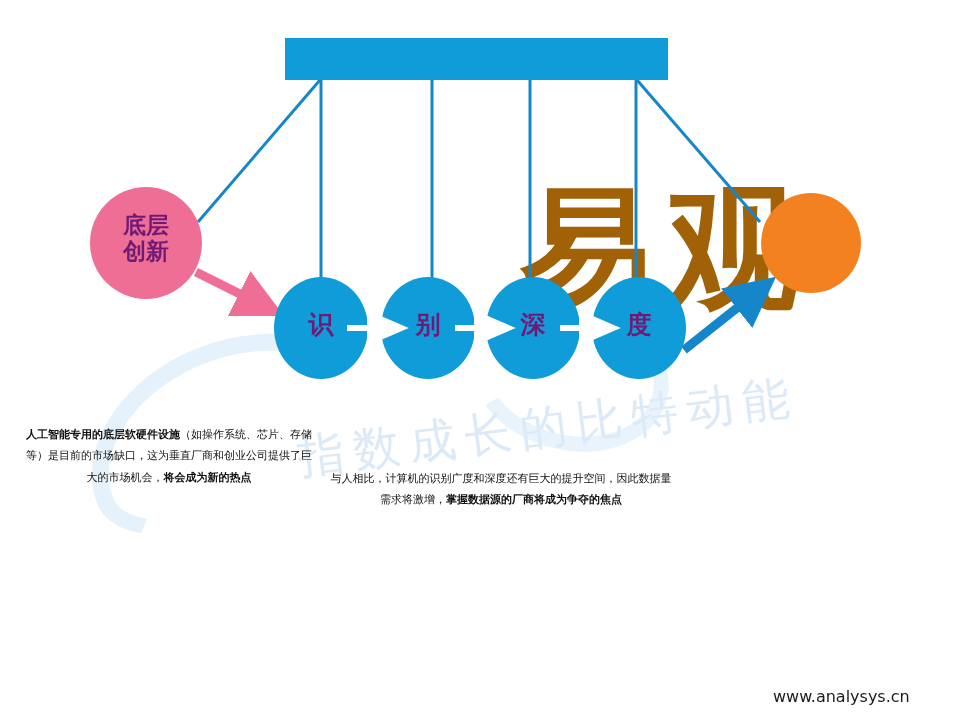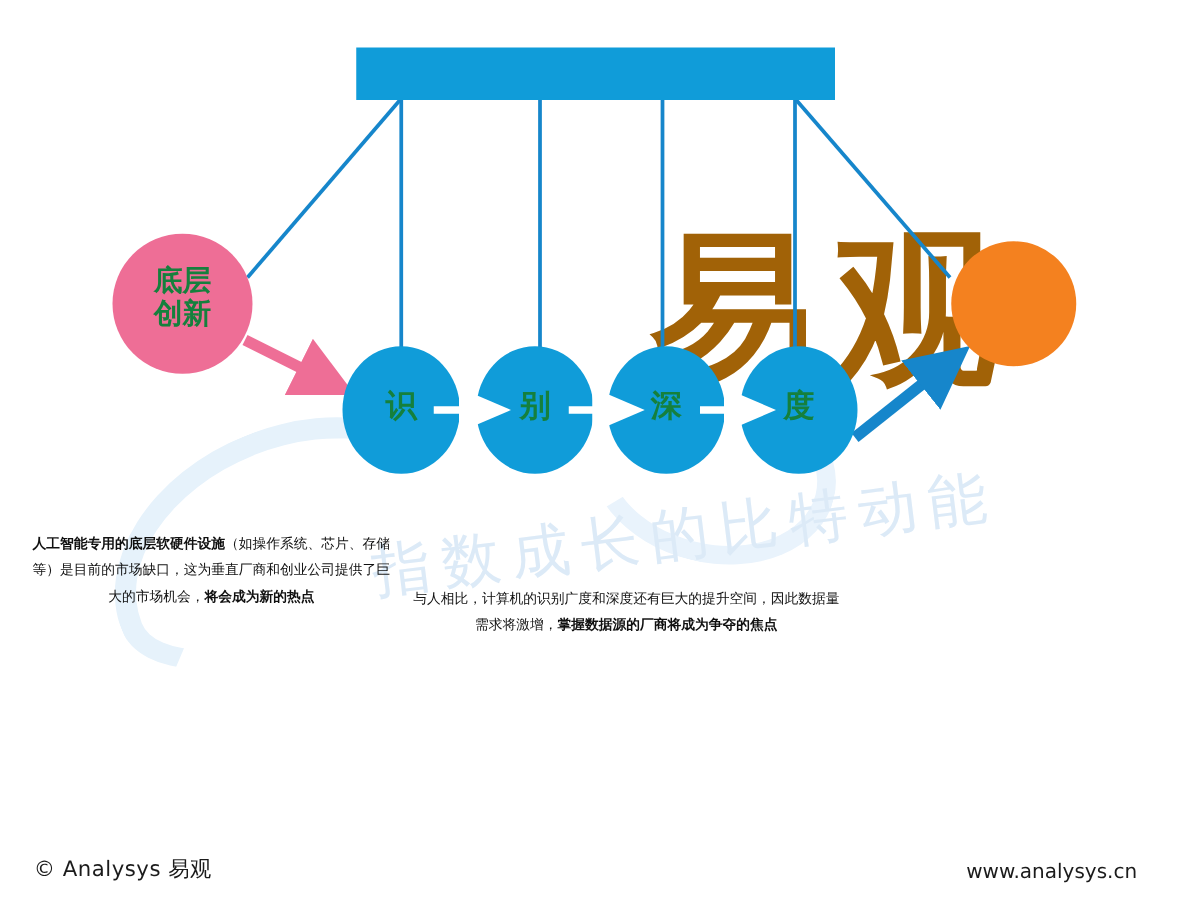--- a/index.html
+++ b/index.html
@@ -41,21 +41,21 @@
     letter-spacing:9px;
     font-family:"DejaVu Sans", sans-serif;
     transform:rotate(-7deg);
   }
 
   
   #diagram { position:absolute; left:0; top:0; width:960px; height:430px; }
 
   
   .node-label {
-    position:absolute; color:#15803d; font-weight:bold;
+    position:absolute; color:#701a75; font-weight:bold;
     text-align:center; line-height:1.12;
     font-family:"DejaVu Sans", sans-serif;
     white-space:pre-line;
   }
   .node-pink  { left:95px;  top:213px; width:102px; font-size:23px; }
   .node-orange{ left:762px; top:215px; width:100px; font-size:21px; }
   .node-step  { top:311px; width:62px; font-size:25px; }
 
   
   .cols { position:absolute; left:0; top:424px; width:960px; height:230px; }
@@ -141,16 +141,15 @@
   <div class="node-label node-step" style="left:290px;">识</div>
   <div class="node-label node-step" style="left:397px;">别</div>
   <div class="node-label node-step" style="left:502px;">深</div>
   <div class="node-label node-step" style="left:608px;">度</div>
 
   <div class="cols">
     <div class="col col-left"><b>人工智能专用的底层软硬件设施</b><span>（如操作系统、芯片、存储等）是目前的市场缺口，这为垂直厂商和创业公司提供了巨大的市场机会，</span><b>将会成为新的热点</b></div>
     <div class="col col-mid"><span>与人相比，计算机的识别广度和深度还有巨大的提升空间，因此数据量需求将激增，</span><b>掌握数据源的厂商将成为争夺的焦点</b></div>
   </div>
 
-  <div class="footer-left">© Analysys 易观</div>
   <div class="footer-right">www.analysys.cn</div>
 
 </div>
 
 </body></html>

